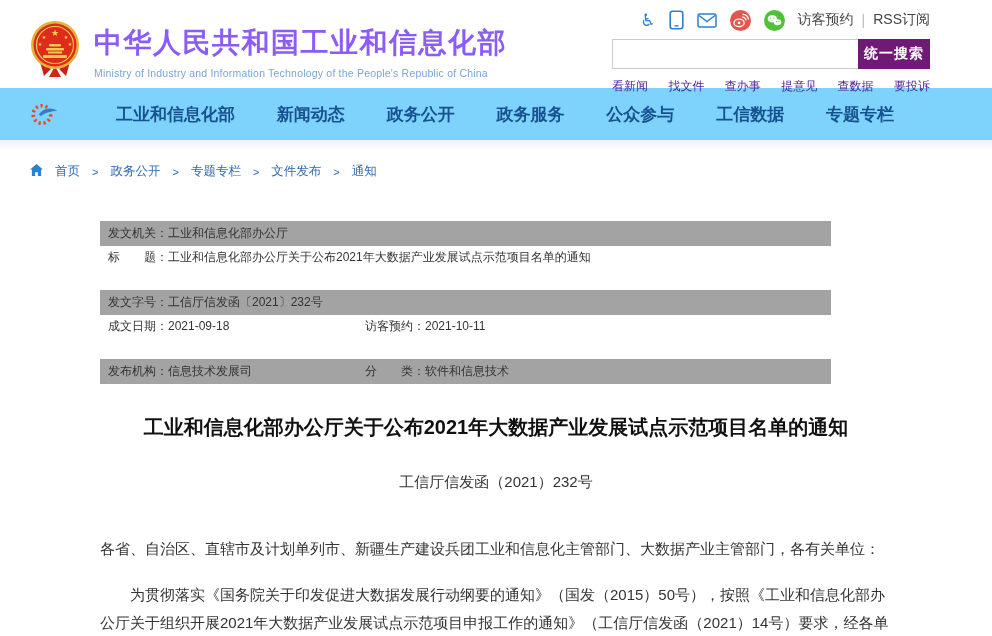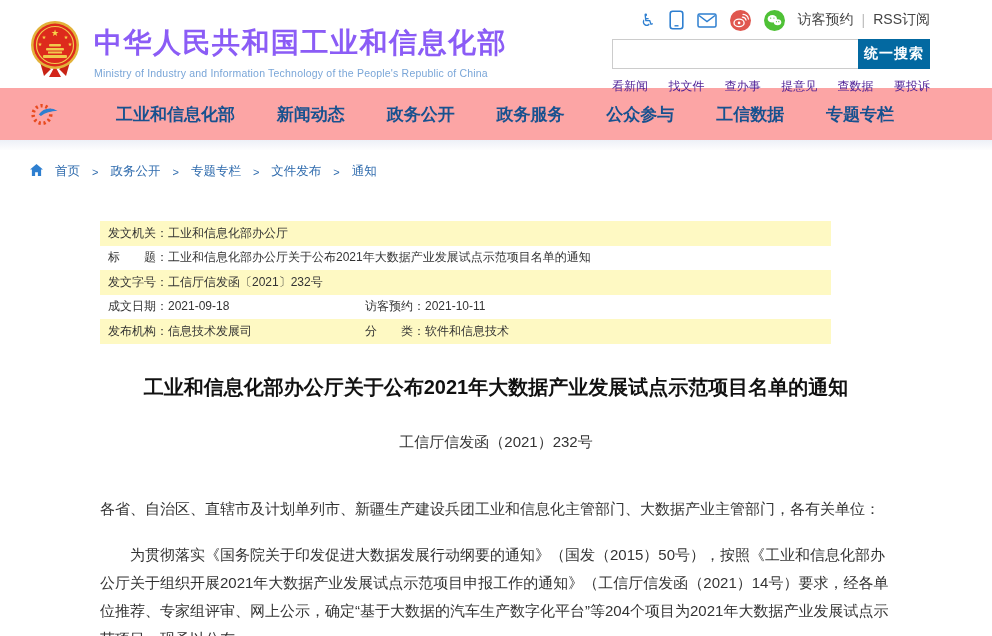--- a/index.html
+++ b/index.html
@@ -16,41 +16,41 @@
   .header-right { position: absolute; right: 62px; top: 8px; width: 318px; }
   .utility-row { display: flex; align-items: center; justify-content: flex-end; gap: 13px; height: 24px; }
   .u-icon { display: inline-flex; align-items: center; justify-content: center; cursor: pointer; }
   .wheelchair { color: #2e7fd0; font-size: 17px; line-height: 1; }
   .utility-links { display: flex; align-items: center; gap: 8px; font-size: 14px; color: #444; }
   .utility-links .divider { color: #bbb; }
   .utility-links span.lnk { cursor: pointer; }
 
   .search-row { display: flex; margin-top: 7px; }
   .search-input { flex: 1; height: 30px; border: 1px solid #ccc; border-right: none; outline: none; padding: 0 8px; font-size: 13px; }
-  .search-btn { width: 72px; height: 30px; background: #0369a1; color: #fff; border: none; font-size: 14px; font-weight: bold; cursor: pointer; letter-spacing: 1px; }
+  .search-btn { width: 72px; height: 30px; background: #701a75; color: #fff; border: none; font-size: 14px; font-weight: bold; cursor: pointer; letter-spacing: 1px; }
   .quick-links { display: flex; justify-content: space-between; margin-top: 9px; font-size: 12px; color: #4c1d95; }
   .quick-links span { cursor: pointer; }
 
   
-  .nav { height: 52px; background: #fca5a5; }
+  .nav { height: 52px; background: #7dd3fc; }
   .nav-inner { height: 100%; margin: 0 30px; display: flex; align-items: center; }
   .nav-logo { width: 28px; height: 26px; flex: 0 0 auto; }
   .nav-items { display: flex; flex: 1; justify-content: space-between; margin-left: 58px; padding-right: 68px; list-style: none; }
   .nav-items li { font-size: 17px; font-weight: bold; color: #17518f; cursor: pointer; white-space: nowrap; }
   .nav-shadow { height: 10px; background: linear-gradient(#edf0f7, #fdfdfe); }
 
   
   .breadcrumb { display: flex; align-items: center; gap: 12px; margin: 13px 0 0 30px; font-size: 12.5px; color: #2f6bad; }
   .breadcrumb .crumb { cursor: pointer; }
   .breadcrumb .sep { color: #2f6bad; font-size: 11px; }
 
   
   .meta-table { margin: 41px 0 0 100px; width: 731px; font-size: 12px; }
   .meta-row { display: flex; align-items: center; height: 24.5px; }
-  .meta-row.gray { background: #fef9c3; }
+  .meta-row.gray { background: #a3a3a3; margin-top: 20px; }
   .meta-cell { padding-left: 8px; white-space: nowrap; }
   .meta-cell.fixed { width: 257px; padding-left: 8px; }
   .meta-label { color: #333; }
   .meta-value { color: #333; }
 
   
   .doc { margin: 0 100px; }
   .doc-title { margin-top: 30px; text-align: center; font-size: 20px; font-weight: bold; color: #111; }
   .doc-number { margin-top: 32px; text-align: center; font-size: 15px; color: #333; }
   .doc-para { font-size: 15px; color: #333; line-height: 28px; }

